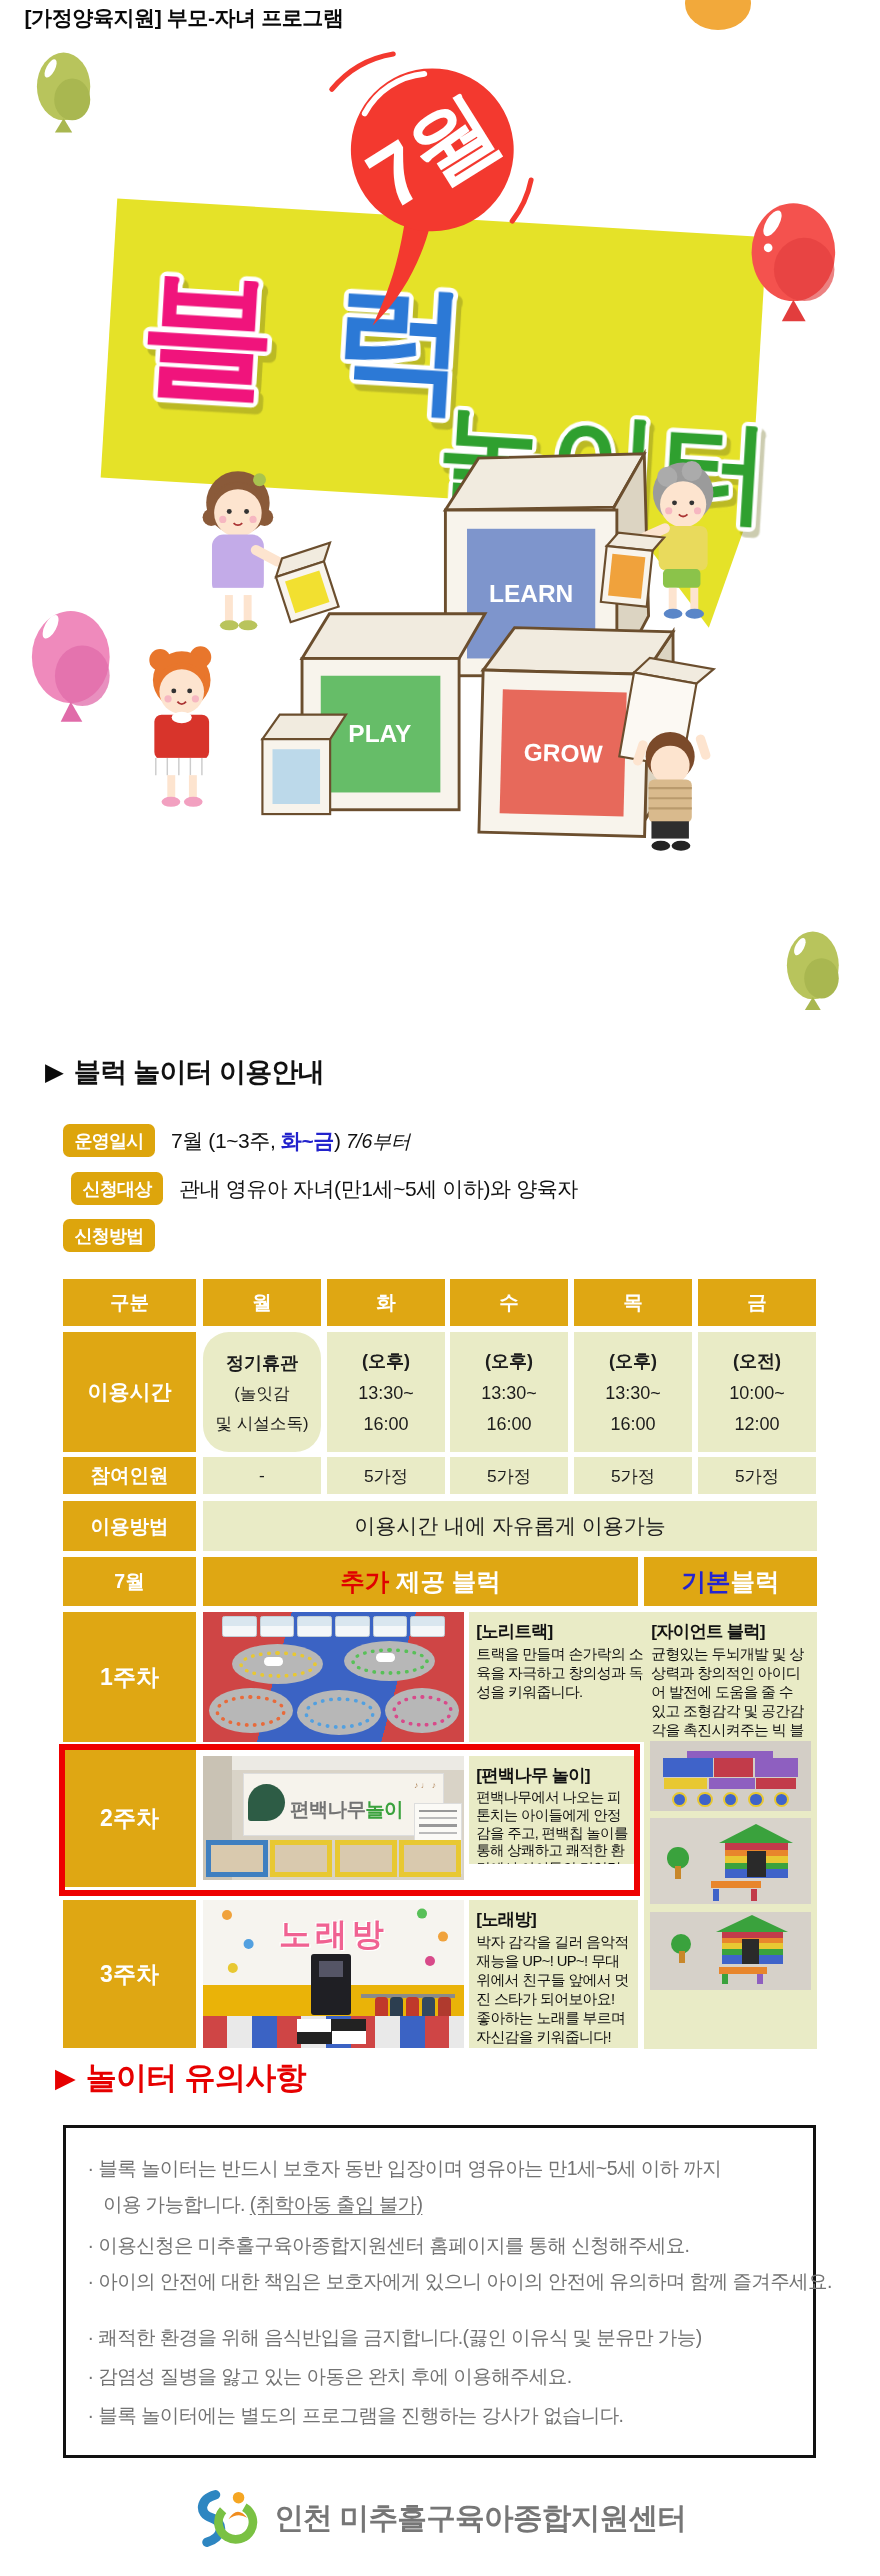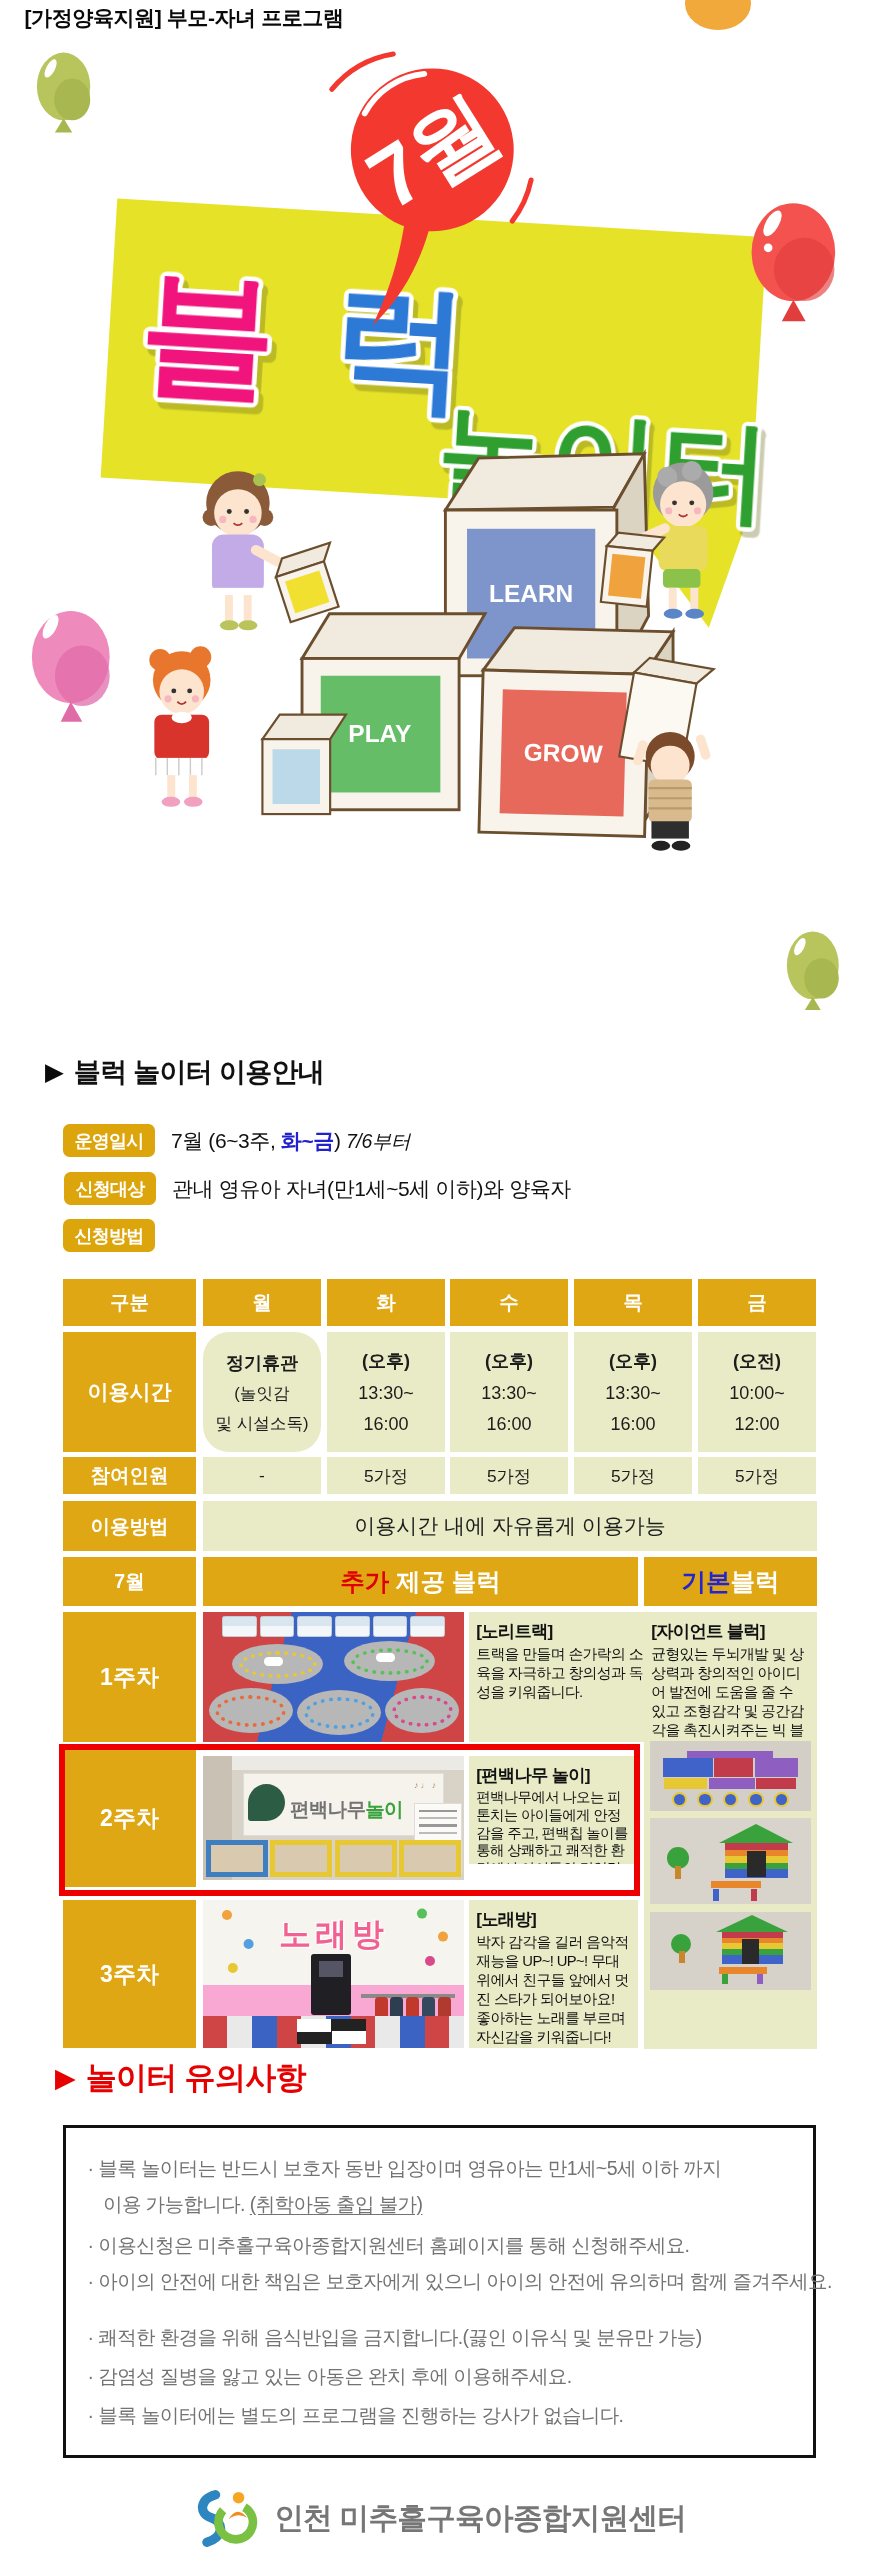--- a/index.html
+++ b/index.html
@@ -224,25 +224,25 @@
   </svg>
 
   <div class="sec-heading" style="left:45px;top:1054px;">
     <span class="tri" style="color:#0a0a0a;">▶</span>
     <span class="txt">블럭 놀이터 이용안내</span>
   </div>
 
   <div class="info-row" style="left:63px;top:1123px;">
     <div class="badge">운영일시</div>
     <div class="info-text">
-      <span>7월 (6~3주, </span><span class="blue" style="font-weight:bold">화~금</span><span>) </span><span class="it">7/6부터</span>
-    </div>
-  </div>
-
-  <div class="info-row" style="left:64px;top:1171px;">
+      <span>7월 (1~3주, </span><span class="blue" style="font-weight:bold">화~금</span><span>) </span><span class="it">7/6부터</span>
+    </div>
+  </div>
+
+  <div class="info-row" style="left:71px;top:1171px;">
     <div class="badge">신청대상</div>
     <div class="info-text">관내 영유아 자녀(만1세~5세 이하)와 양육자</div>
   </div>
 
   <div class="info-row" style="left:63px;top:1218px;">
     <div class="badge">신청방법</div>
   </div>
 
   <div class="gc hcell" style="left:63px;top:1279px;width:133px;height:47px;">구분</div>
   <div class="gc hcell" style="left:203px;top:1279px;width:118px;height:47px;">월</div>
@@ -367,21 +367,21 @@
       <div class="pit" style="border:5px solid #e8c832;"></div>
     </div>
   </div>
   <div class="weektxt" style="left:469px;top:1756px;width:169px;height:108px;">
     <div class="ttl">[편백나무 놀이]</div>
     <div class="dsc" style="font-size:14.4px;line-height:17.7px;">편백나무에서 나오는 피톤치는 아이들에게 안정감을 주고, 편백칩 놀이를 통해 상쾌하고 쾌적한 환경에서 아이들의 면역력 까지 높일 수 있습니다.</div>
   </div>
   <div class="redbox" style="left:59px;top:1744px;width:581px;height:152px;"></div>
 
   <div class="gc" style="left:63px;top:1900px;width:133px;height:148px;font-size:23px;">3주차</div>
-  <div class="photo" style="left:203px;top:1900px;width:261px;height:148px;background:#f9a8d4;">
+  <div class="photo" style="left:203px;top:1900px;width:261px;height:148px;background:#eab308;">
     <div style="position:absolute;left:0;top:0;right:0;height:85px;background:#f6f4ef;">
       <div style="position:absolute;left:0;right:0;top:13px;text-align:center;font-size:32px;font-weight:bold;color:#f06292;letter-spacing:4.3px;text-shadow:1.4px 1.4px 0 #fff,-1.4px -1.4px 0 #fff;">노래방</div>
       <div style="position:absolute;left:19px;top:10px;width:10px;height:10px;border-radius:50%;background:#f0a23c;box-shadow:21.6px 29px 0 #52a0e0, 5.8px 53px 0 #e8c832, 195px -1.4px 0 #58c058, 216px 21.6px 0 #f0a23c, 203px 46px 0 #d84a8a;"></div>
     </div>
     <div style="position:absolute;left:108px;bottom:33px;width:40px;height:61px;background:#1f1f24;border-radius:2.9px;">
       <div style="margin:7.2px auto 0;width:24.5px;height:16px;background:#556;"></div>
     </div>
     <div style="position:absolute;right:8.6px;bottom:50px;width:94px;height:4.3px;background:#8a8a8a;"></div>
     <div style="position:absolute;right:10px;bottom:20px;">
       <span class="rackitem" style="background:#c0392b;"></span><span class="rackitem" style="background:#2c3e50;"></span><span class="rackitem" style="background:#c0392b;"></span><span class="rackitem" style="background:#34495e;"></span><span class="rackitem" style="background:#b03a2e;"></span>

